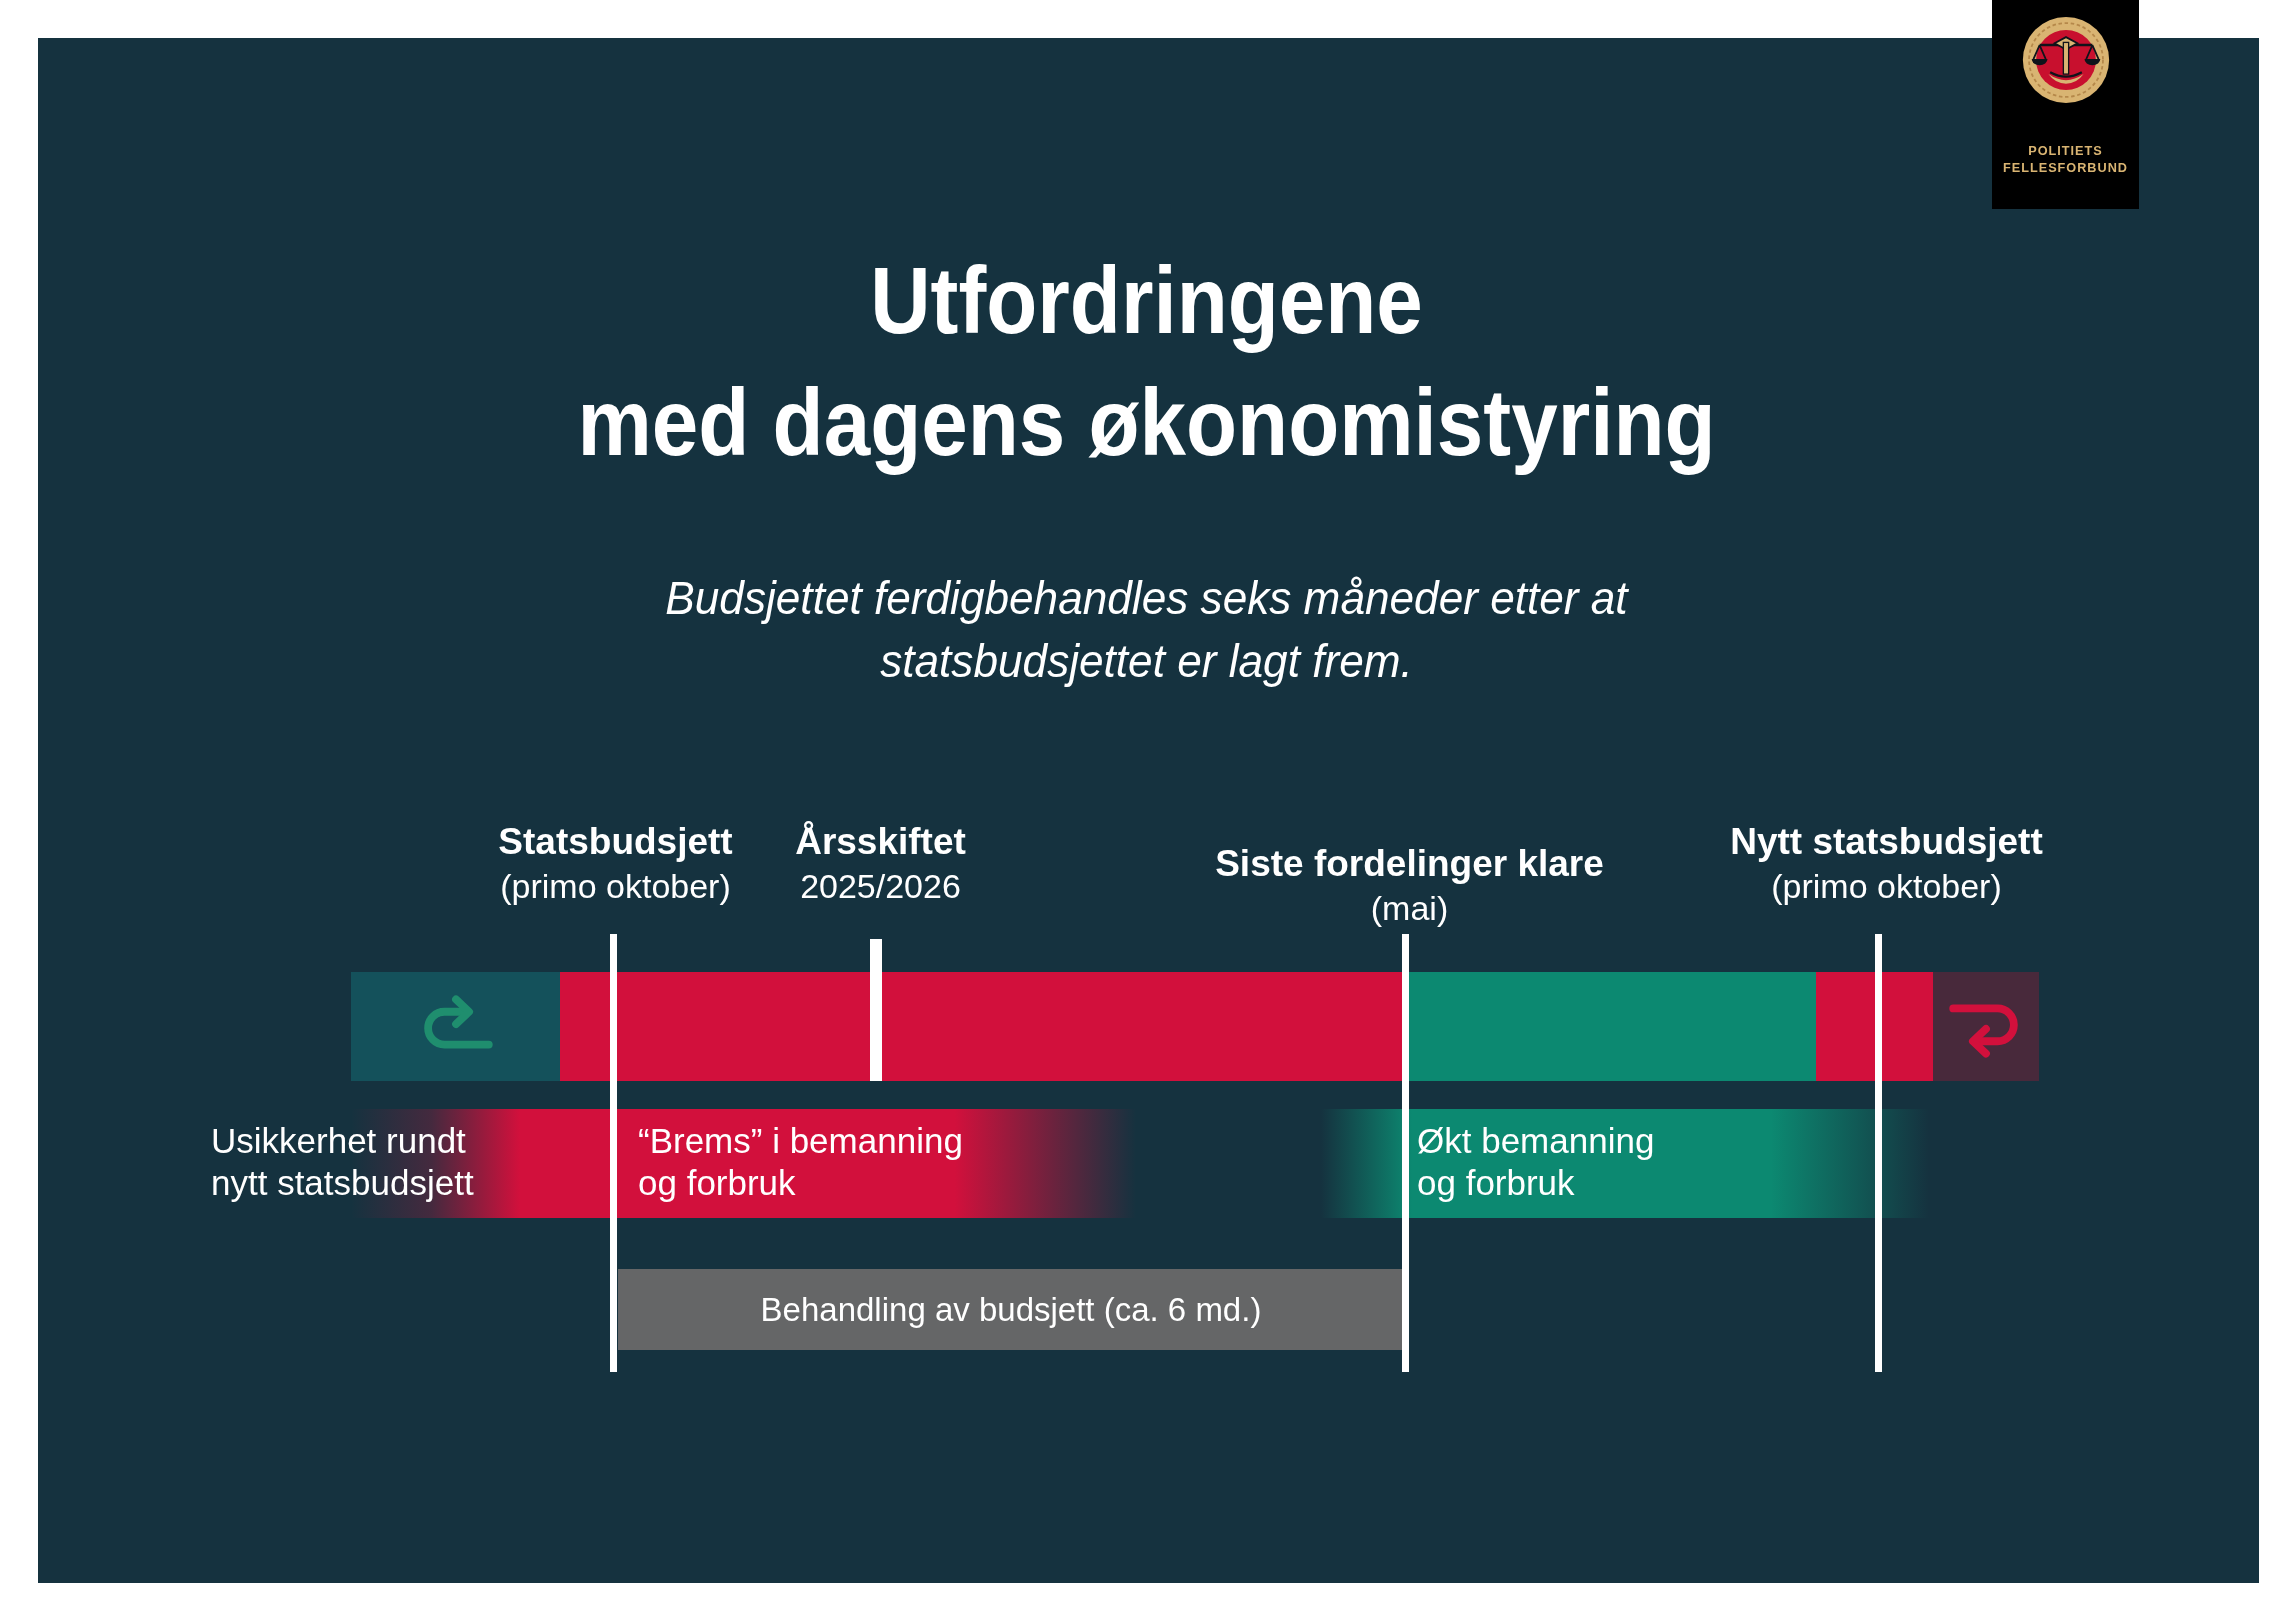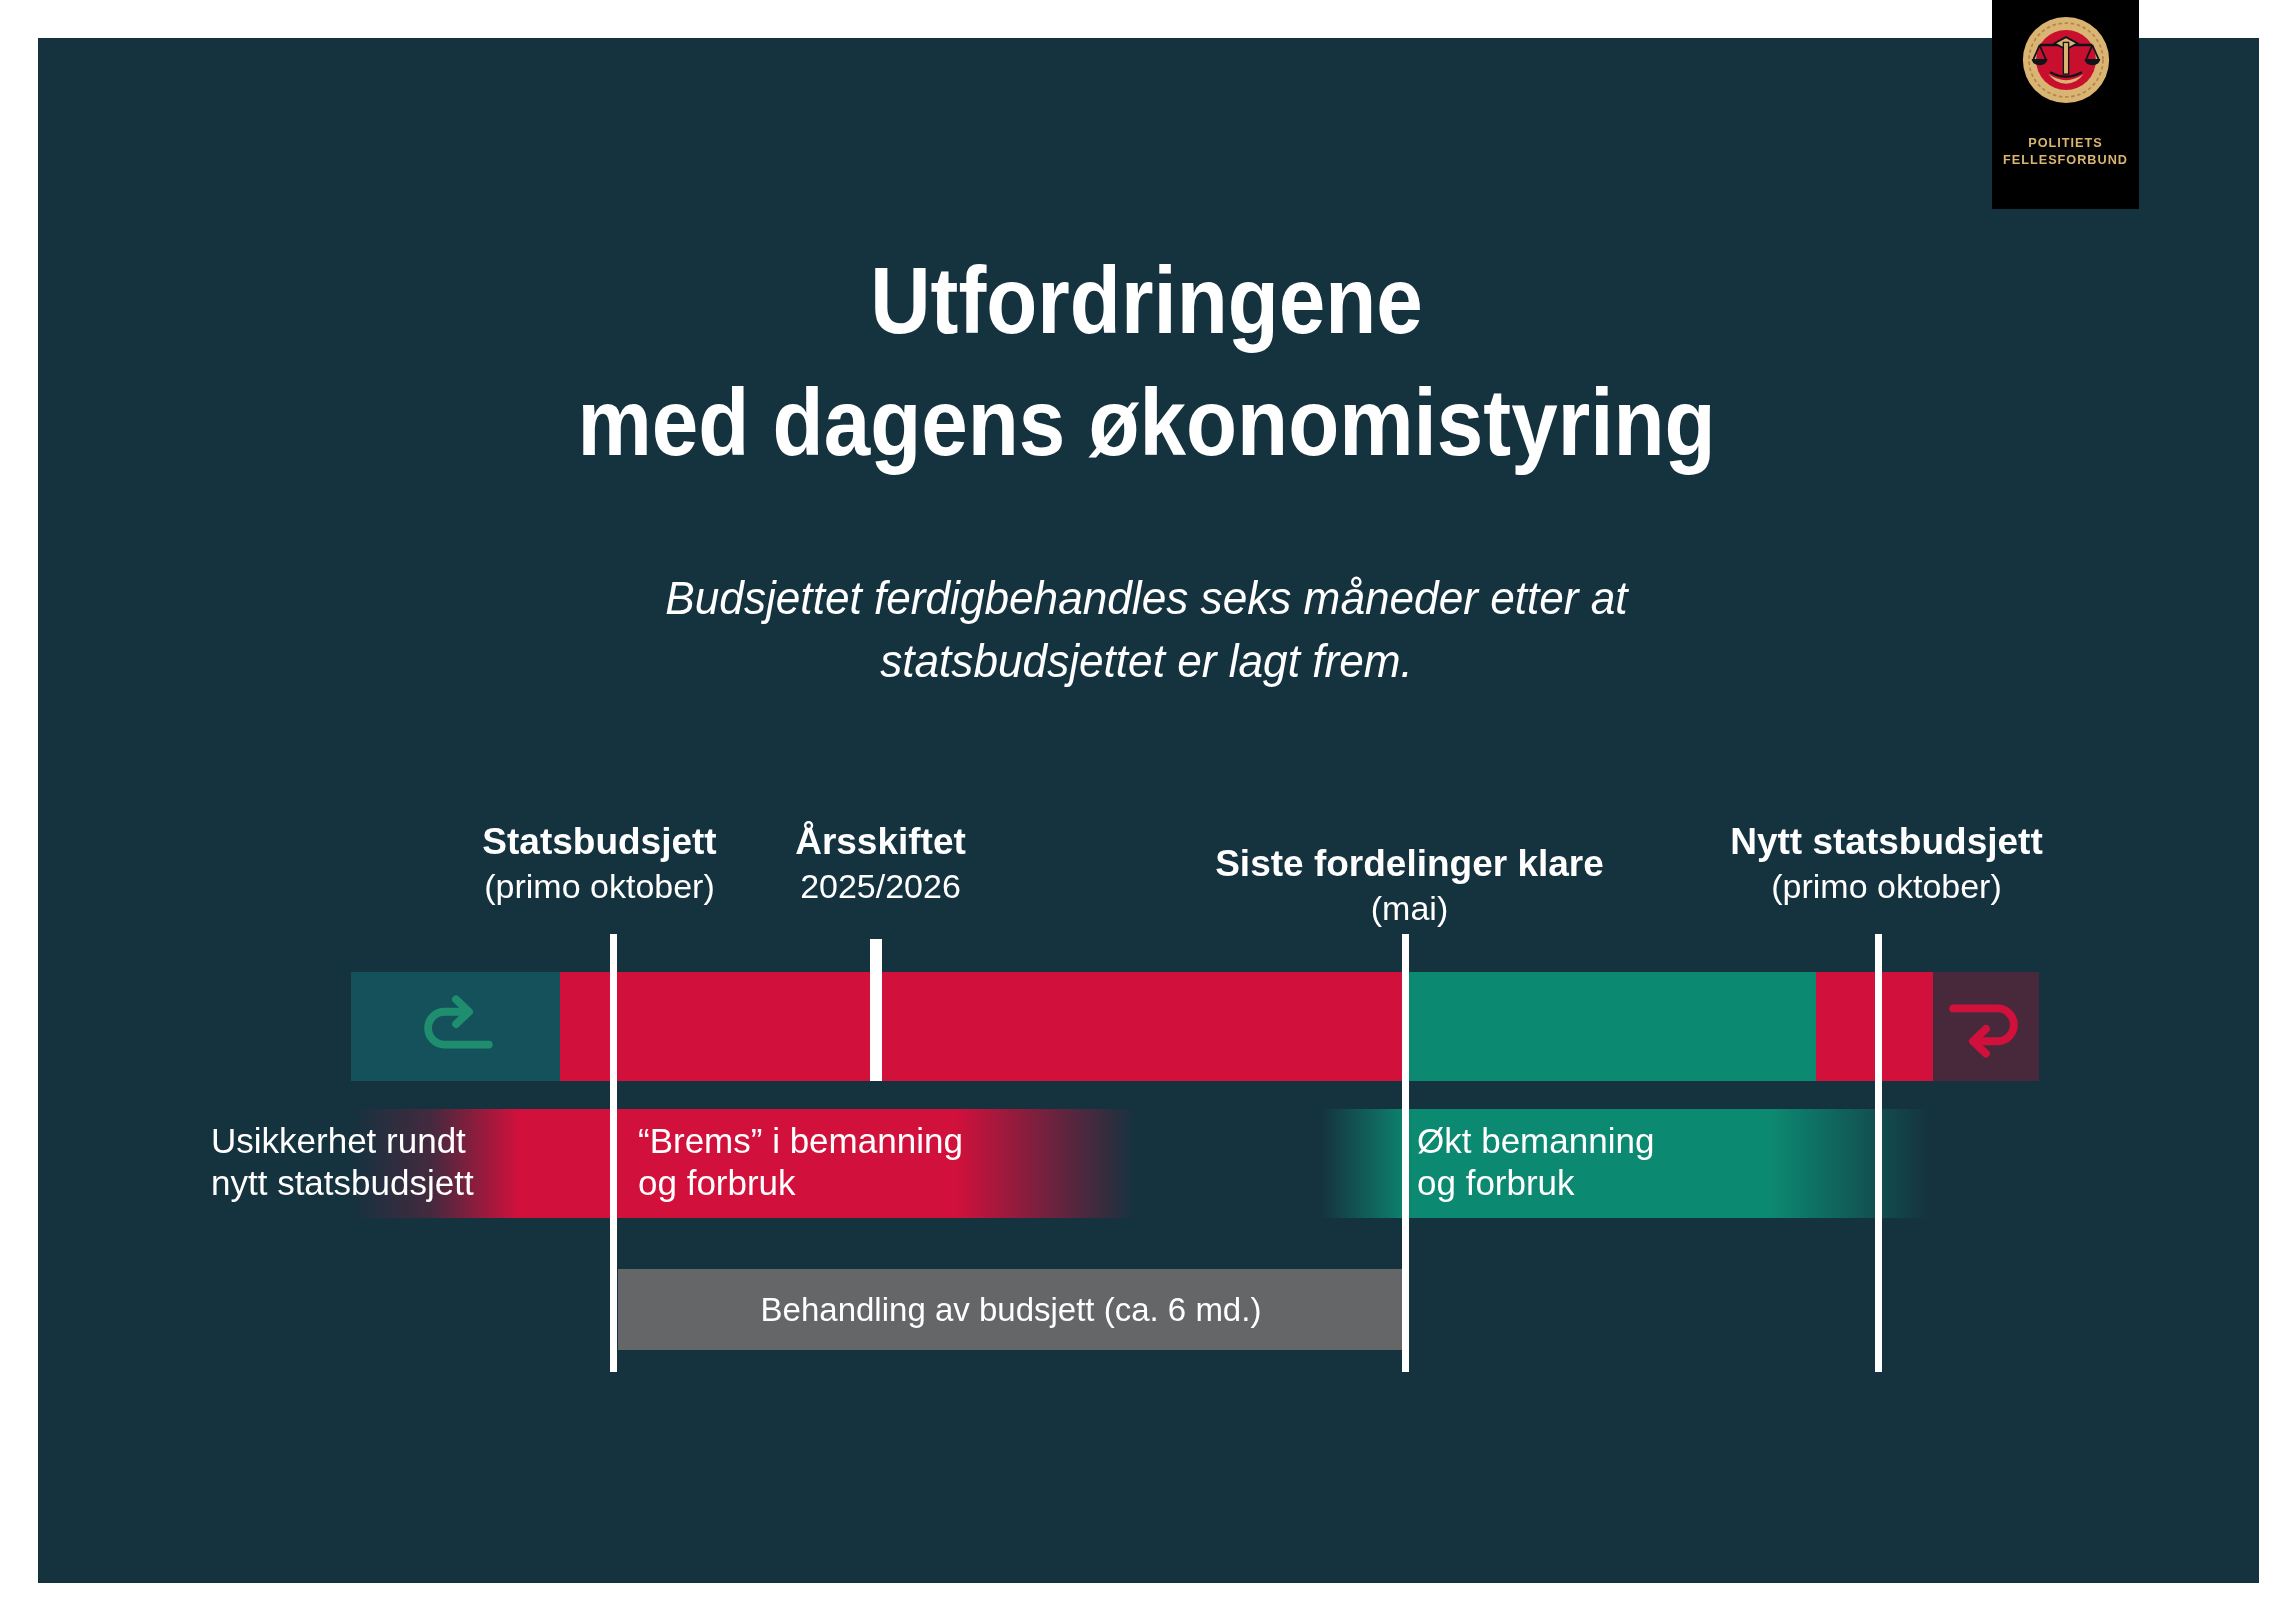--- a/index.html
+++ b/index.html
@@ -8,36 +8,36 @@
     --logo-red:#C8102E; --icon-green:#1F8E6E; --black:#000000; --white:#FFFFFF;
   }
   *{margin:0;padding:0;box-sizing:border-box;}
   html,body{background:var(--background);}
   body{font-family:"Liberation Sans", sans-serif;}
   #page{position:relative;width:2293px;height:1621px;background:var(--background);overflow:hidden;}
   .slide{position:absolute;left:38px;right:34px;top:38px;bottom:38px;background:var(--slide);}
 
   
   .logo-box{position:absolute;left:1992px;top:0;width:147px;height:209px;background:var(--black);z-index:30;
-            display:flex;flex-direction:column;align-items:center;}
+            display:flex;flex-direction:column;align-items:center;gap:8px;}
   .logo-emblem{margin-top:15.7px;width:88px;height:88px;}
   .logo-text{margin-top:31px;text-align:center;color:var(--gold);font-weight:bold;
              font-size:12.7px;line-height:17.6px;letter-spacing:1px;}
 
   
   .page-title{position:absolute;left:0;right:0;top:239px;text-align:center;color:var(--white);
               font-size:95px;font-weight:bold;line-height:122px;transform:scaleX(0.88);transform-origin:center;}
   .page-subtitle{position:absolute;left:0;right:0;top:567px;text-align:center;color:var(--white);
                  font-size:46px;font-style:italic;line-height:63px;transform:scaleX(0.96);transform-origin:center;}
 
   
   .milestone{position:absolute;top:819px;width:431px;text-align:center;color:var(--white);}
   .milestone .m-label{font-size:37px;font-weight:bold;line-height:45px;}
   .milestone .m-sub{font-size:34px;font-weight:normal;line-height:45px;}
-  .milestone-1{left:384px;}   
+  .milestone-1{left:400px;}   
   .milestone-2{left:665px;}   
   .milestone-3{left:1194px;margin-top:22px;}  
   .milestone-4{left:1671px;}  
 
   
   .bar-seg{position:absolute;top:972px;height:109px;}
   .seg-carryover-in {left:351px;width:209px;background:var(--dark-teal);display:flex;align-items:center;justify-content:center;}
   .seg-freeze       {left:560px;width:850px;background:var(--crimson);}
   .seg-normal       {left:1409px;width:407px;background:var(--teal);}
   .seg-new-budget   {left:1816px;width:117px;background:var(--crimson);}

